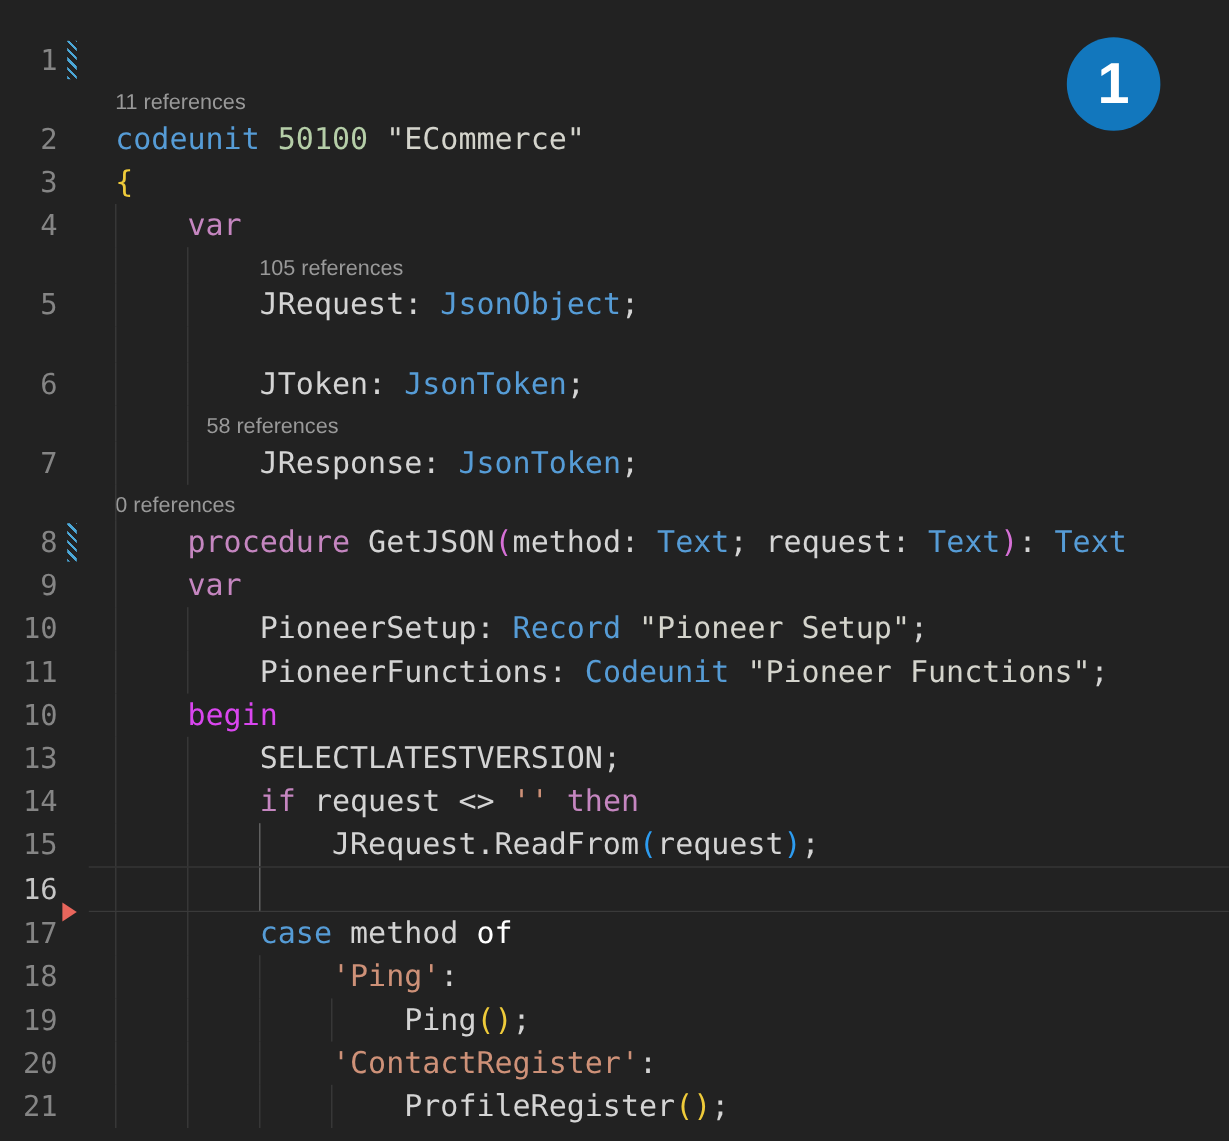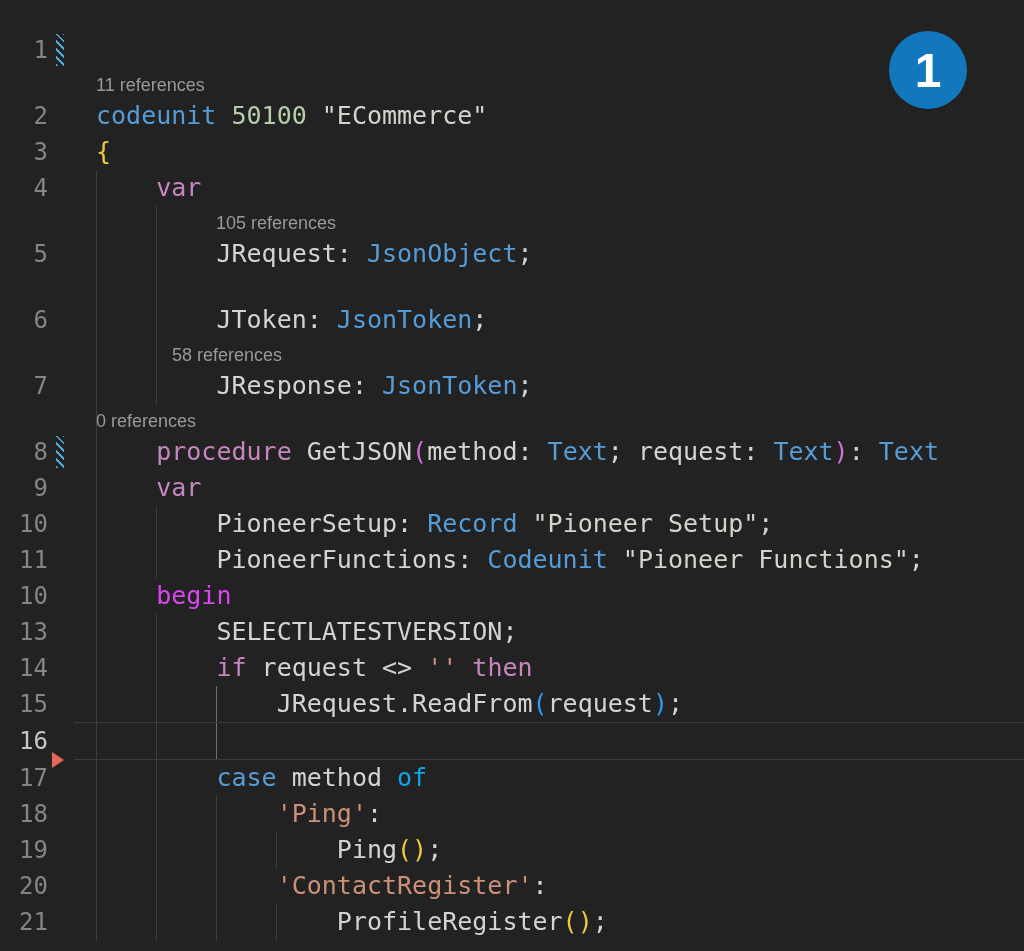--- a/index.html
+++ b/index.html
@@ -165,21 +165,21 @@
         <div class="content"><div class="guide" style="left: 22px;"></div><div class="guide" style="left: 82px;"></div><div class="guide active" style="left: 142px;"></div><span class="tok" style="color: rgb(212, 212, 212);">            </span><span class="tok" style="color: rgb(212, 212, 212);">JRequest.ReadFrom</span><span class="tok" style="color: rgb(45, 156, 240);">(</span><span class="tok" style="color: rgb(212, 212, 212);">request</span><span class="tok" style="color: rgb(45, 156, 240);">)</span><span class="tok" style="color: rgb(212, 212, 212);">;</span></div>
       </div>
       <div class="row current">
         <div class="gutter">16</div>
         <div class="modcol"></div>
         <div class="content"><div class="guide" style="left: 22px;"></div><div class="guide" style="left: 82px;"></div><div class="guide active" style="left: 142px;"></div></div>
       </div>
       <div class="row">
         <div class="gutter">17</div>
         <div class="modcol"></div>
-        <div class="content"><div class="guide" style="left: 22px;"></div><div class="guide" style="left: 82px;"></div><span class="tok" style="color: rgb(212, 212, 212);">        </span><span class="tok" style="color: rgb(86, 156, 214);">case</span><span class="tok" style="color: rgb(212, 212, 212);"> method </span><span class="tok" style="color: #0ea5e9;">of</span></div>
+        <div class="content"><div class="guide" style="left: 22px;"></div><div class="guide" style="left: 82px;"></div><span class="tok" style="color: rgb(212, 212, 212);">        </span><span class="tok" style="color: rgb(86, 156, 214);">case</span><span class="tok" style="color: rgb(212, 212, 212);"> method </span><span class="tok" style="color: #ffffff;">of</span></div>
         <div class="marker"></div>
       </div>
       <div class="row">
         <div class="gutter">18</div>
         <div class="modcol"></div>
         <div class="content"><div class="guide" style="left: 22px;"></div><div class="guide" style="left: 82px;"></div><div class="guide" style="left: 142px;"></div><span class="tok" style="color: rgb(212, 212, 212);">            </span><span class="tok" style="color: rgb(206, 145, 120);">'Ping'</span><span class="tok" style="color: rgb(212, 212, 212);">:</span></div>
       </div>
       <div class="row">
         <div class="gutter">19</div>
         <div class="modcol"></div>

